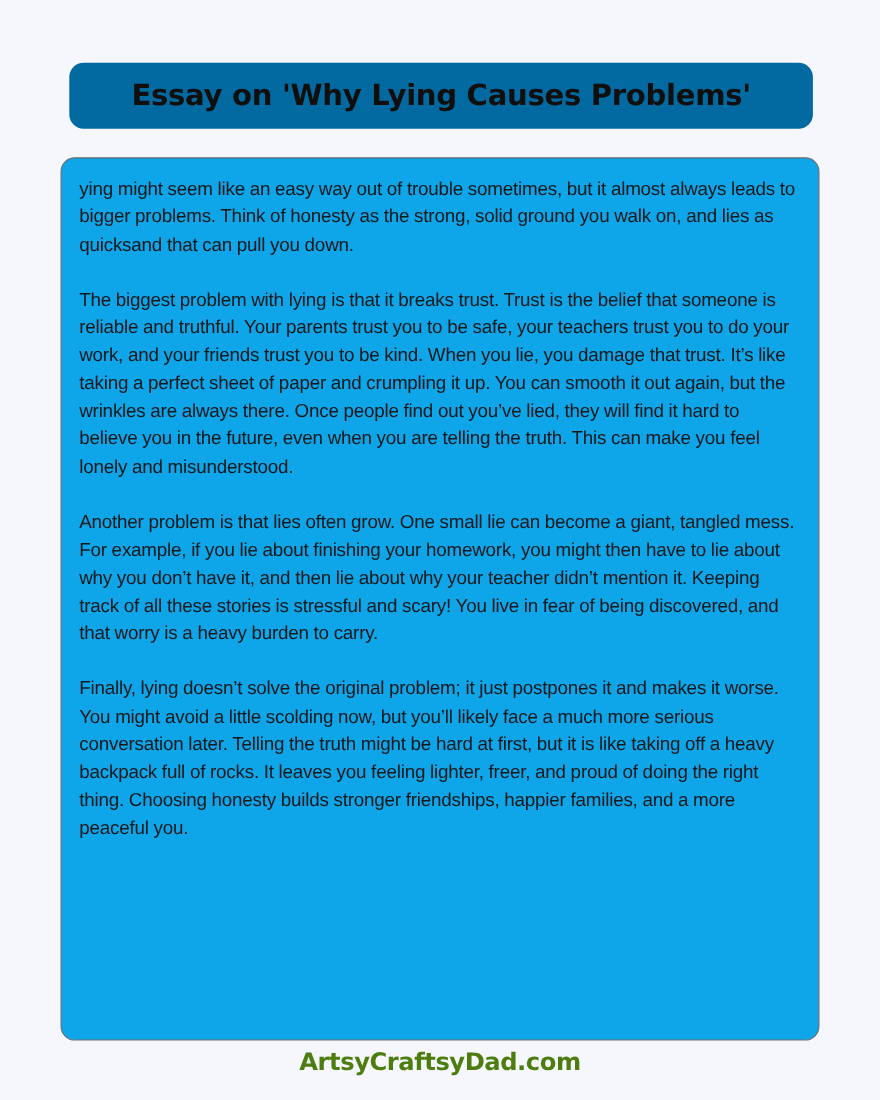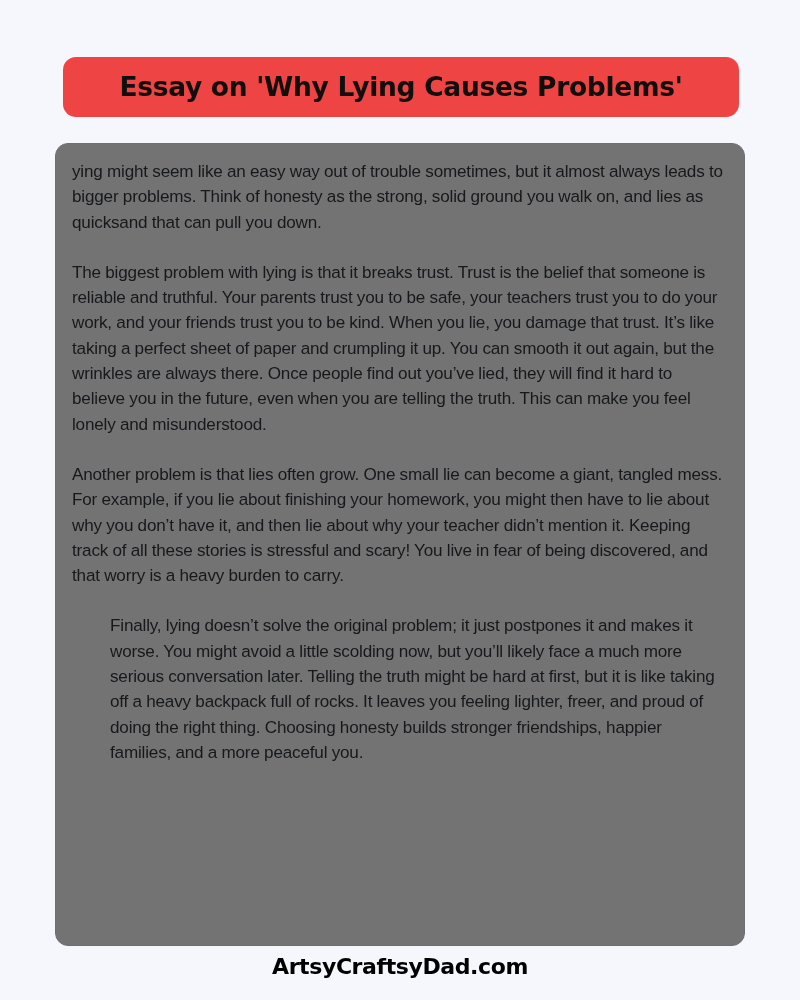--- a/index.html
+++ b/index.html
@@ -22,21 +22,21 @@
     box-sizing: border-box;
   }
 
   
   .title-banner {
     position: absolute;
     left: 63px;
     top: 57px;
     width: 676px;
     height: 60px;
-    background: #ef4444;
+    background: #0369a1;
     border-radius: 13px;
     display: flex;
     align-items: center;
     justify-content: center;
     box-sizing: border-box;
     padding: 0 14px;
   }
   .title-text {
     font-family: "DejaVu Sans", "Liberation Sans", sans-serif;
     font-size: 26.5px;
@@ -47,21 +47,21 @@
     line-height: 1;
   }
 
   
   .essay-card {
     position: absolute;
     left: 55px;
     top: 143px;
     width: 690px;
     height: 803px;
-    background: #737373;
+    background: #0ea5e9;
     border: 1.3px solid #6d6f75;
     border-radius: 13px;
     box-sizing: border-box;
     padding: 15px 17px 10px 16px;
     overflow: hidden;
   }
 
   .essay-body {
     font-family: "Liberation Sans", sans-serif;
     font-size: 17.1px;
@@ -69,34 +69,33 @@
     color: #17181b;
     letter-spacing: -0.18px;
     word-spacing: -0.2px;
   }
 
   .essay-body p {
     margin: 0 0 25px 0;
   }
   .essay-body p:last-child {
     margin-bottom: 0;
-    margin-left: 38px;
   }
 
   
   .footer-brand {
     position: absolute;
     left: 0;
     top: 956px;
     width: 800px;
     text-align: center;
     font-family: "DejaVu Sans", "Liberation Sans", sans-serif;
     font-size: 22px;
     font-weight: bold;
-    color: #000000;
+    color: #4d7c0f;
     letter-spacing: -0.4px;
     line-height: 1;
   }
 </style>
 </head>
 <body>
 
 <div class="page">
 
   <div class="title-banner">

